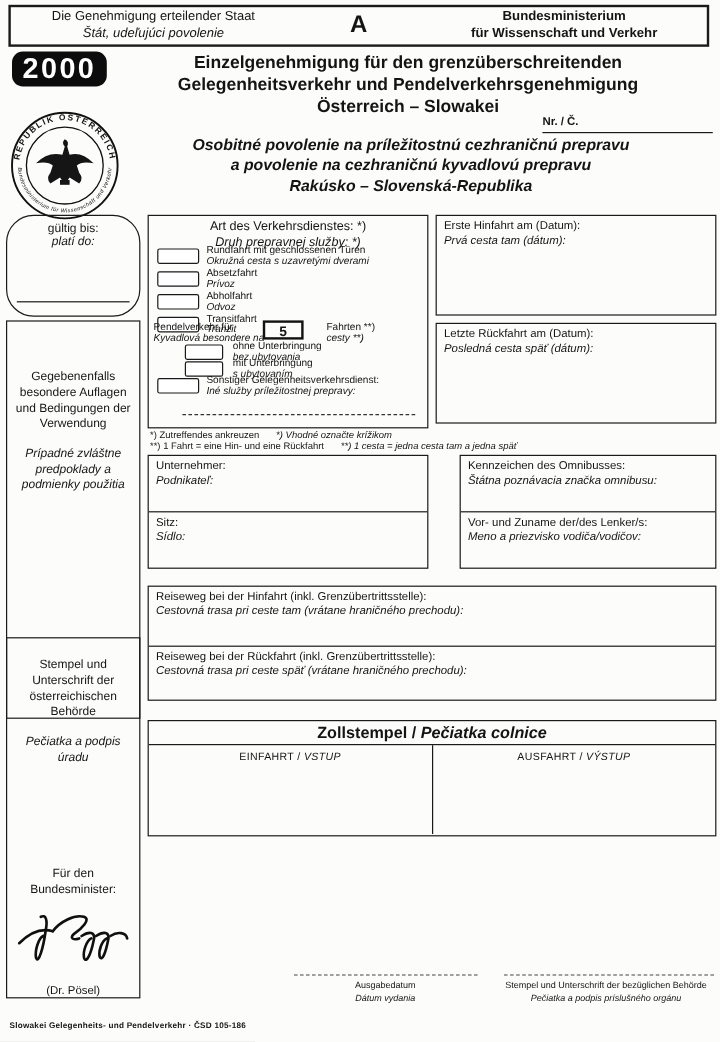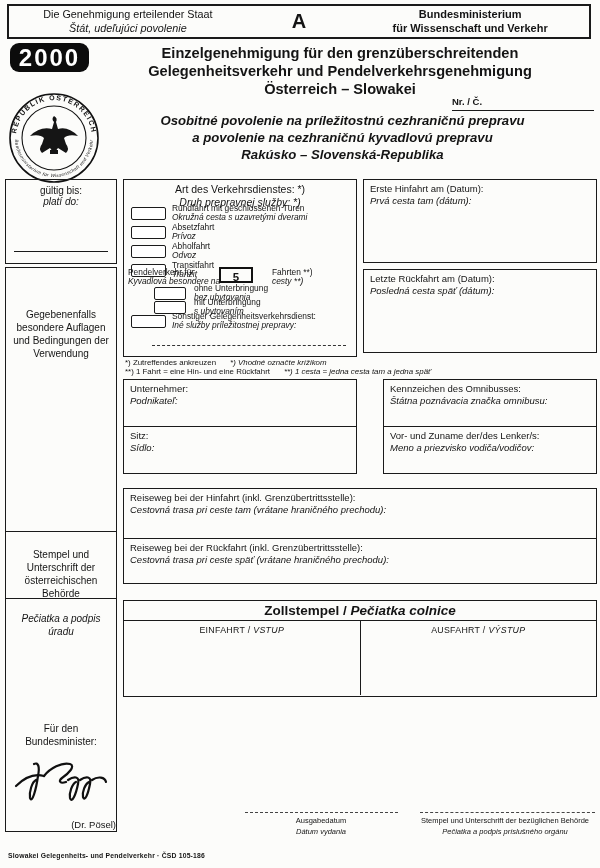--- a/index.html
+++ b/index.html
@@ -24,27 +24,27 @@
   .badge{left:10px; top:43px; width:79px; height:29px; background:#0c0c0c; color:#fff;
          border-radius:9px; display:flex; align-items:center; justify-content:center;
          font-size:24px; font-weight:bold; letter-spacing:2px;}
 
   .title-de{left:90px; top:44px; width:500px; font-size:14.6px; font-weight:bold; line-height:1.24;}
   .nr-line{left:452px; top:96px; width:142px; font-size:9.5px; font-weight:bold;
            border-bottom:1.4px solid #1a1a1a; padding-bottom:3px;}
   .title-sk{left:90px; top:112px; width:505px; font-size:13.2px; font-weight:bold; font-style:italic; line-height:1.3;}
 
   
-  .sb-valid{left:5px; top:179px; width:112px; height:85px; font-size:10px; padding-top:5px;}
+  .sb-valid{left:5px; top:179px; width:112px; height:85px; font-size:10px; padding-top:5px;border-radius:23px;}
   .sb-valid .wline{position:absolute; left:8px; right:8px; bottom:11px; border-top:1.5px solid #1a1a1a;}
   .sb-cond{left:5px; top:267px; width:112px; height:332px; font-size:10px; padding-top:40px; line-height:1.3;}
   .sb-stamp{left:5px; top:531px; width:112px; height:301px; font-size:10px; padding-top:16px; line-height:1.3;}
   .pad-sk{margin-top:12px;}
   .minister{margin-top:84px; line-height:1.3;}
-  .signame{font-size:9.5px; margin-top:2px;text-align:right;}
+  .signame{font-size:9.5px; margin-top:2px;}
 
   
   .art{left:123px; top:179px; width:234px; height:178px;}
   .art .t1{position:absolute; top:3px; left:0; right:0; font-size:10.5px;}
   .art .t2{position:absolute; top:16px; left:0; right:0; font-size:10.5px;}
   .cb{position:absolute; width:33px; height:11px; border:1.4px solid #1a1a1a; border-radius:2px; background:#fff;}
   .cb.small{width:30px;}
   .optlbl{position:absolute; font-size:8.4px; line-height:1.12; white-space:nowrap;}
   .five{position:absolute; left:95px; top:87px; width:34px; height:16px; border:2.2px solid #111;
         font-weight:bold; font-size:11.5px; text-align:center; line-height:16px; box-sizing:border-box;}
@@ -124,20 +124,21 @@
   </div>
 
   <div class="box sb-valid ctr">
     <div>gültig bis:</div>
     <div class="it">platí do:</div>
     <div class="wline"></div>
   </div>
 
   <div class="box sb-cond ctr">
     <div style="padding:0 3px;">Gegebenenfalls besondere Auflagen und Bedingungen der Verwendung</div>
+    <div class="it pad-sk" style="padding:0 6px;">Prípadné zvláštne predpoklady a podmienky použitia</div>
   </div>
 
   <div class="box sb-stamp ctr">
     <div style="padding:0 3px;">Stempel und Unterschrift der österreichischen Behörde</div>
     <div class="it pad-sk" style="padding:0 10px;">Pečiatka a podpis úradu</div>
     <div class="minister" style="padding:0 14px;">Für den Bundesminister:</div>
     <div style="margin-top:4px;">
       <svg width="102" height="62" viewBox="0 0 102 62">
         <g fill="none" stroke="#101010" stroke-width="2.2" stroke-linecap="round">
           <path d="M6,34 Q20,20 34,24"></path>

